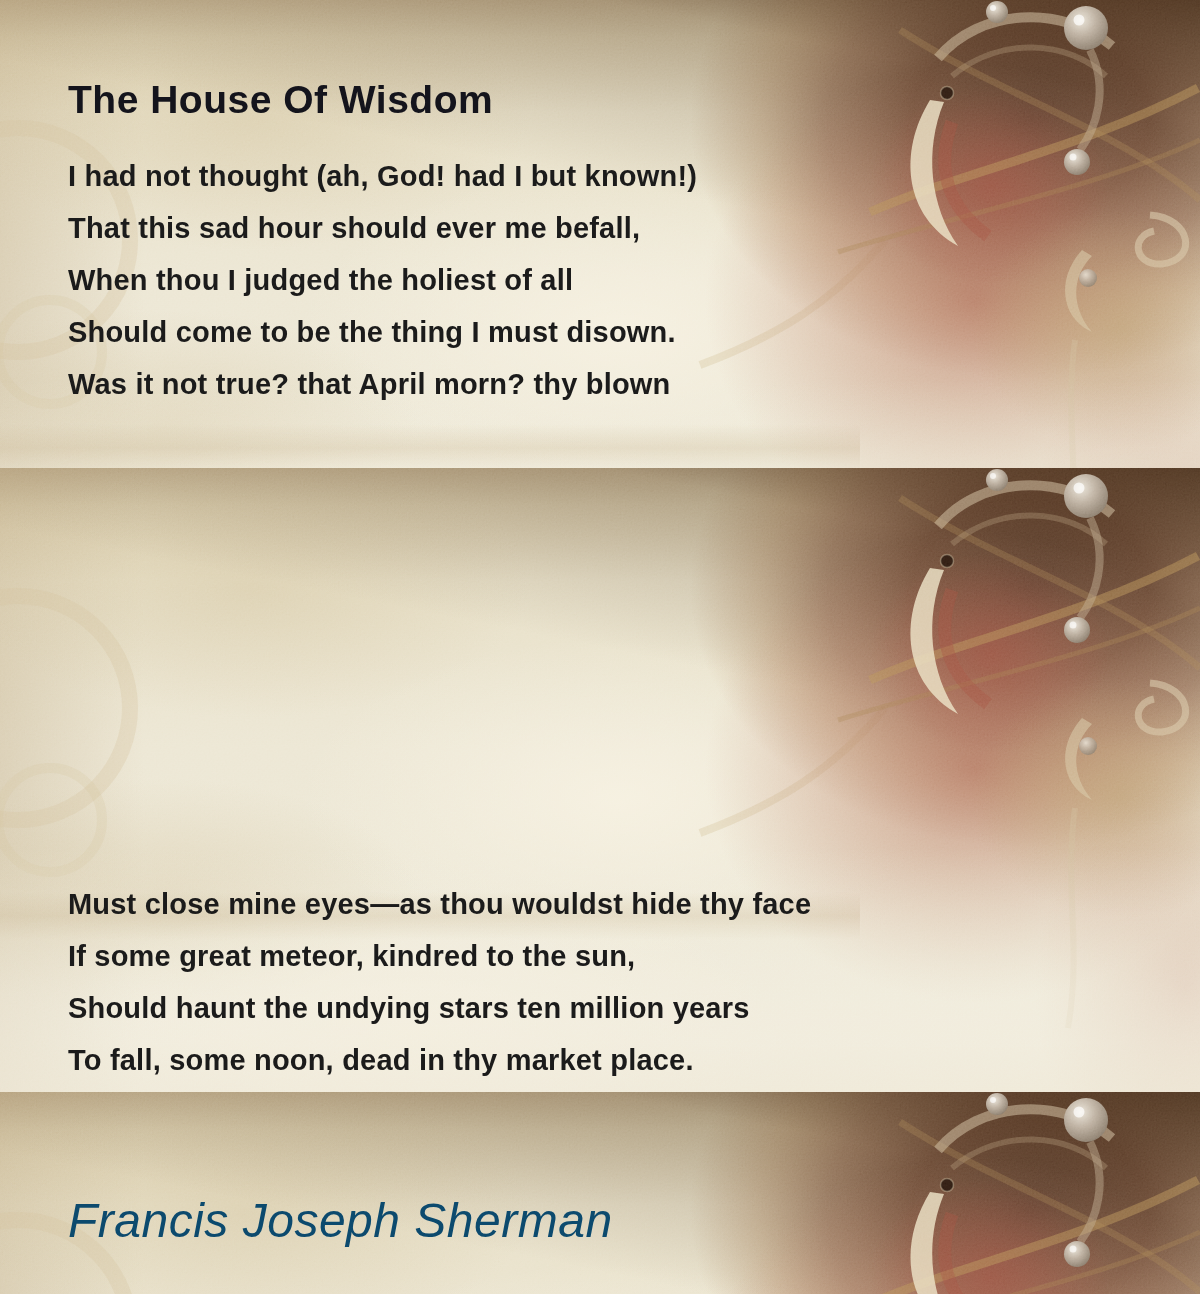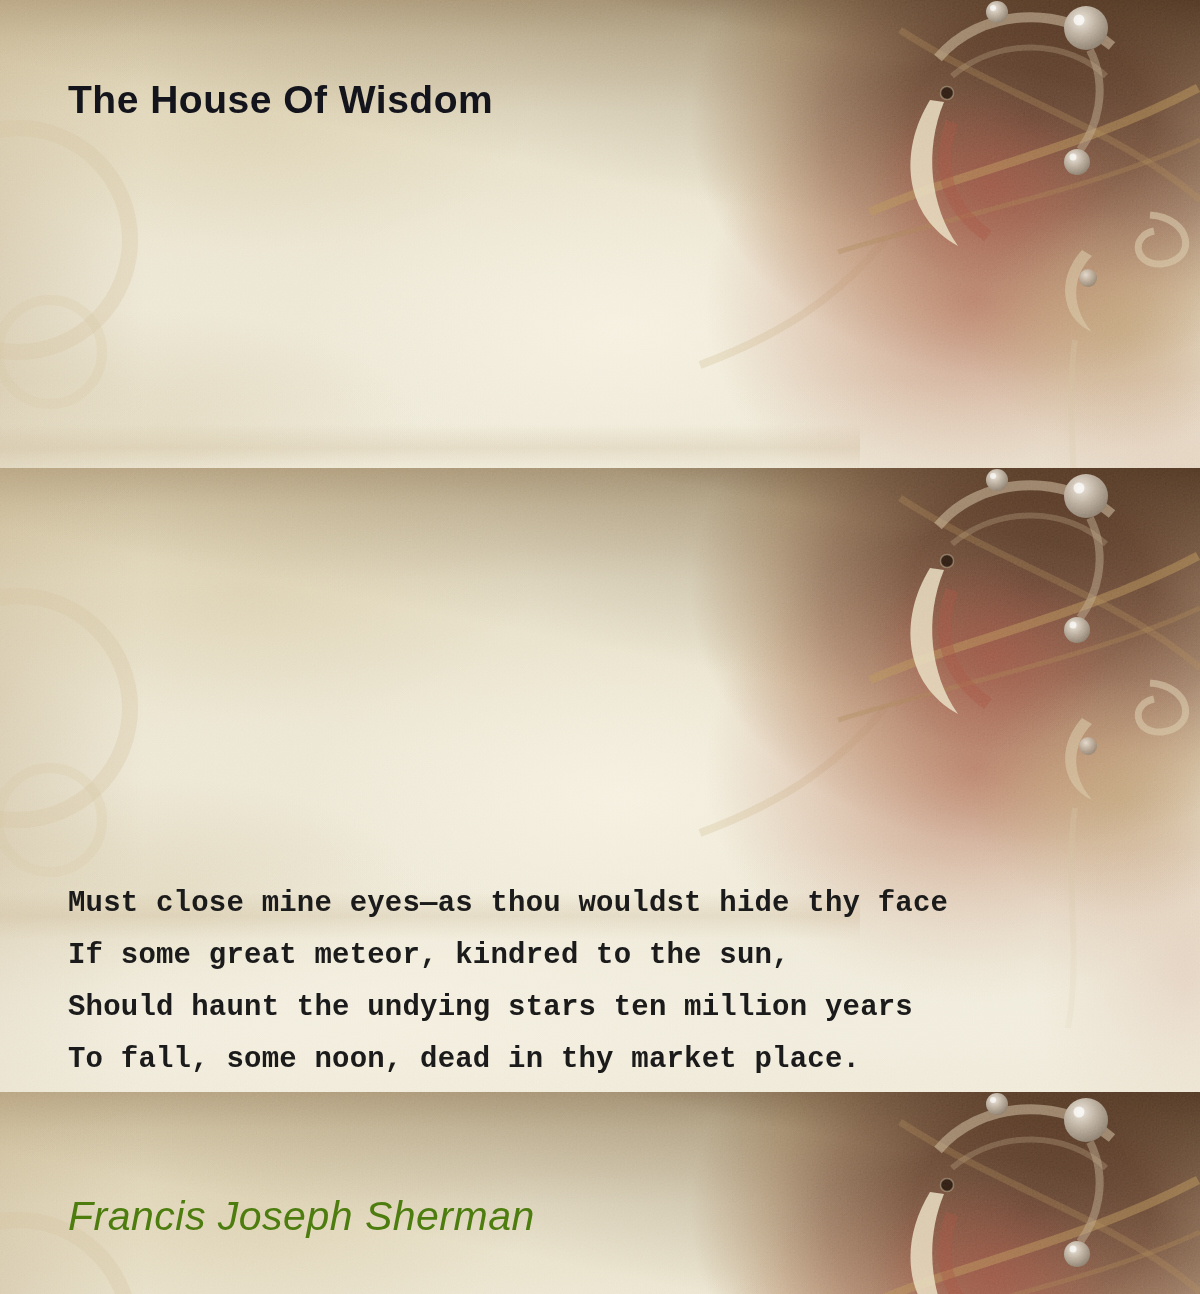--- a/index.html
+++ b/index.html
@@ -28,25 +28,25 @@
     color:#14141c;
   }
   .stanza{
     position:absolute;left:68px;
     font-size:29px;font-weight:bold;line-height:52px;
     color:#1b1b1b;white-space:pre-line;
     letter-spacing:.2px;
   }
   .stanza-1{top:150px;}
   .stanza-2{top:514px;}
-  .stanza-3{top:878px;font-family:Liberation Mono, monospace;}
+  .stanza-3{top:878px;}
   .author-name{
     position:absolute;left:68px;top:1193px;
-    font-size:41px;font-style:italic;font-weight:normal;
-    color:#4d7c0f;letter-spacing:.5px;
+    font-size:48px;font-style:italic;font-weight:normal;
+    color:#0c4a6e;letter-spacing:.5px;
   }
 </style>
 </head>
 <body>
 
 <div class="page">
 
   <svg width="0" height="0" style="position:absolute" aria-hidden="true">
     <defs>
       <linearGradient id="baseGrad" x1="0" y1="0" x2="0" y2="1">
@@ -183,20 +183,25 @@
         <use href="#tileArt"></use>
       </svg>
   </div>
 
   <svg class="grain">
     <rect width="1200" height="1294" filter="url(#grainF)"></rect>
   </svg>
 
   <div class="content">
     <h1 class="page-title">The House Of Wisdom</h1>
+    <div class="stanza stanza-1">I had not thought (ah, God! had I but known!)
+That this sad hour should ever me befall,
+When thou I judged the holiest of all
+Should come to be the thing I must disown.
+Was it not true? that April morn? thy blown</div>
     <div class="stanza stanza-3">Must close mine eyes—as thou wouldst hide thy face
 If some great meteor, kindred to the sun,
 Should haunt the undying stars ten million years
 To fall, some noon, dead in thy market place.</div>
     <div class="author-name">Francis Joseph Sherman</div>
   </div>
 
 </div>
 
 </body></html>

